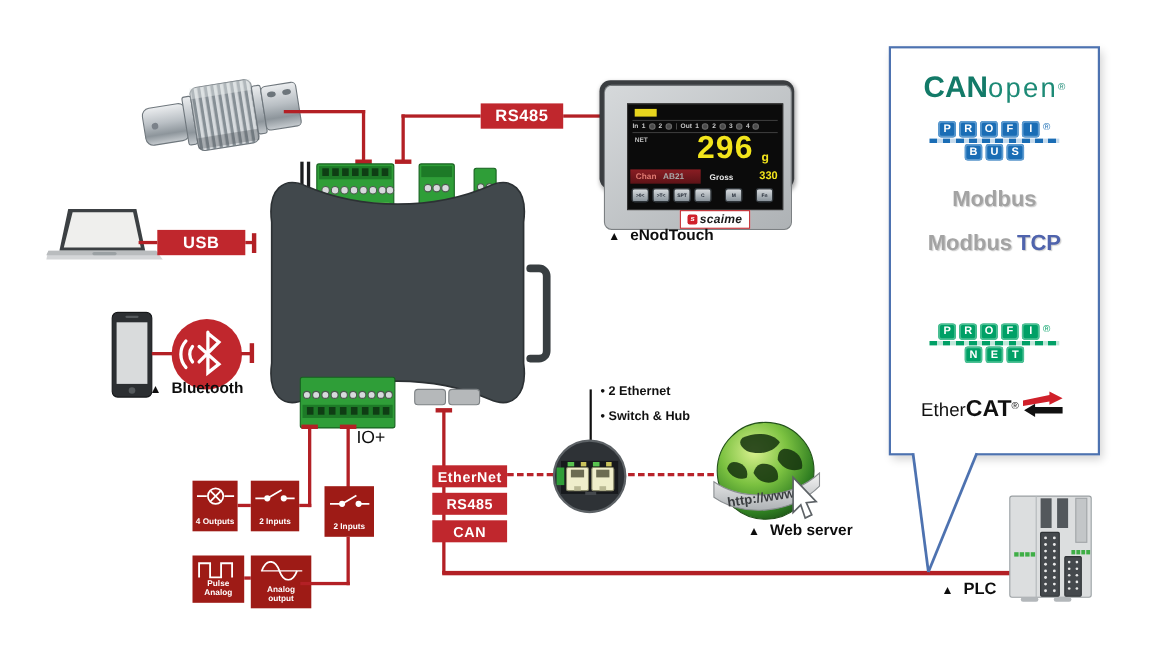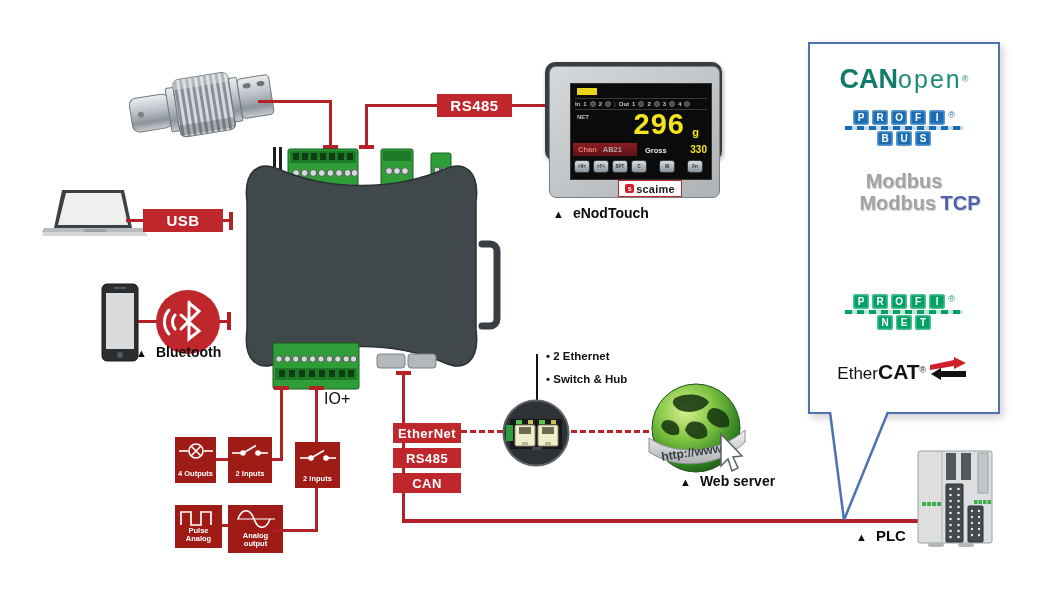--- a/index.html
+++ b/index.html
@@ -10,25 +10,25 @@
   .dash{position:absolute;height:0;border-top:3px dashed #b8232a;}
   .red-label{position:absolute;background:#c0272d;color:#fff;font-weight:bold;
     display:flex;align-items:center;justify-content:center;letter-spacing:.5px;}
   .io-box{position:absolute;background:#9e1b16;color:#fff;display:flex;flex-direction:column;
     align-items:center;justify-content:space-between;padding:5px 2px 4px 2px;box-sizing:border-box;
     font-size:7.5px;font-weight:bold;text-align:center;line-height:1.15;}
   .caption{position:absolute;font-weight:bold;font-size:14px;color:#0d0d0d;display:flex;gap:9px;align-items:baseline;white-space:nowrap;}
   .caption .tri{font-size:11px;}
   .note-text{position:absolute;font-weight:bold;font-size:11.5px;color:#111;white-space:nowrap;}
   
-  .bezel-outer{position:absolute;left:545px;top:62px;width:177px;height:99px;background:#3a3d40;border-radius:10px;box-shadow:1px 2px 4px rgba(0,0,0,.35);}
+  .bezel-outer{position:absolute;left:545px;top:73px;width:177px;height:99px;background:#3a3d40;border-radius:10px;box-shadow:1px 2px 4px rgba(0,0,0,.35);}
   .bezel-inner{position:absolute;left:4px;top:4px;width:169px;height:130px;background:linear-gradient(145deg,#d6d9db,#aeb2b5);border-radius:7px;border:1px solid #7c8083;}
   .screen{position:absolute;left:20px;top:16px;width:140px;height:95px;background:#0b0b0b;border:1px solid #333;}
   .scaime-box{position:absolute;left:68px;top:113px;width:62px;height:15px;background:#fff;border:1px solid #c2272d;
-    display:flex;align-items:center;justify-content:center;gap:2px;}
+    display:flex;align-items:center;justify-content:center;gap:2px;font-style:italic;}
   .scaime-sq{width:9px;height:9px;background:#d0202a;border-radius:2px;color:#fff;font-size:7px;font-weight:bold;
     display:flex;align-items:center;justify-content:center;line-height:1;}
   .scaime-txt{font-size:11px;font-weight:bold;color:#1a1a1a;letter-spacing:.2px;}
   .ind-row{position:absolute;left:4px;top:14px;width:132px;display:flex;align-items:center;gap:3px;
     font-size:6px;color:#c9c9c9;font-weight:bold;border-top:1px solid #3a3a3a;border-bottom:1px solid #3a3a3a;padding:2px 0;}
   .led{width:4px;height:4px;border-radius:50%;background:#4a4a4a;border:1px solid #6a6a6a;display:inline-block;}
   .yellow-chip{position:absolute;left:6px;top:4px;width:20px;height:7px;background:#e8d51e;}
   .net-lbl{position:absolute;left:6px;top:30px;font-size:6px;color:#bdbdbd;font-weight:bold;}
   .big-val{position:absolute;right:26px;top:24px;font-size:29px;font-weight:bold;color:#f3e51c;letter-spacing:1px;}
   .unit{position:absolute;right:12px;top:42px;font-size:11px;font-weight:bold;color:#f3e51c;}
@@ -426,21 +426,21 @@
         <span class="tile tile-blue">B</span>
         <span class="tile tile-blue">U</span>
         <span class="tile tile-blue">S</span>
       </div>
     </div>
 
     <div class="logo-row" style="top:126px;">
       <span class="modbus-txt">Modbus</span>
     </div>
 
-    <div class="logo-row" style="top:148px;padding-left:16px;">
+    <div class="logo-row" style="top:166px;">
       <span class="modbus-txt">Modbus</span>
       <span class="tcp-txt">TCP</span>
     </div>
 
 
     <div class="logo-row" style="top:250px;">
       <div class="tile-row">
         <span class="tile tile-green">P</span>
         <span class="tile tile-green">R</span>
         <span class="tile tile-green">O</span>

